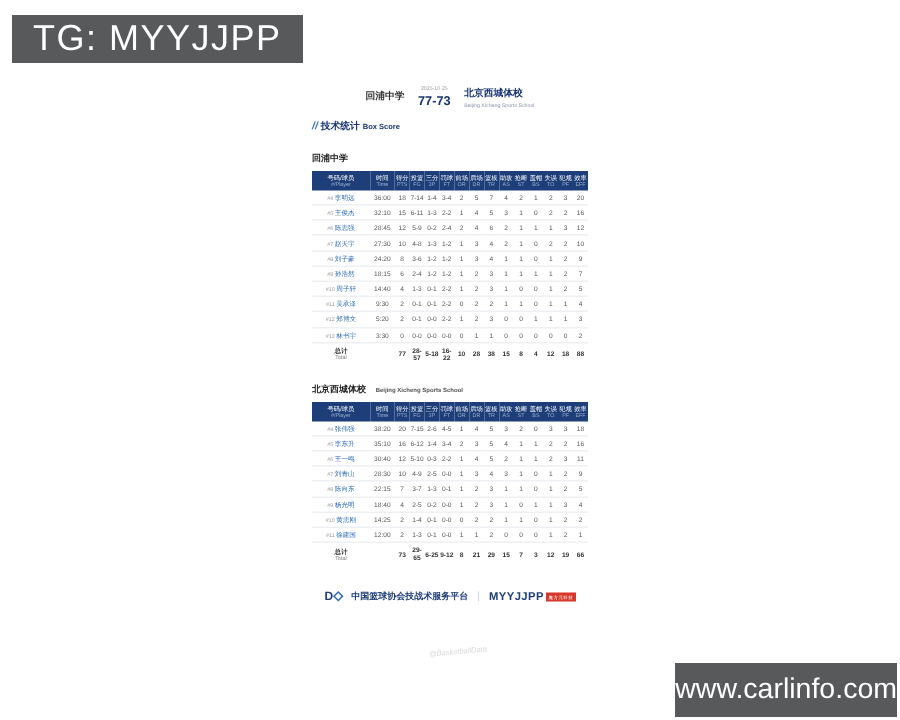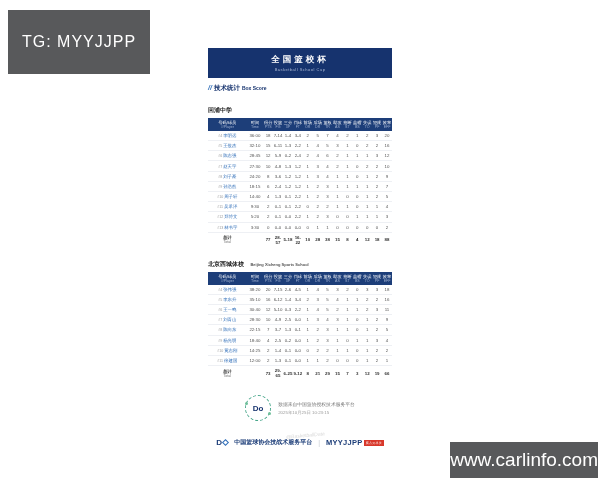--- a/index.html
+++ b/index.html
@@ -2,21 +2,21 @@
 <html><head>
 <meta charset="utf-8">
 <style>
   * { margin:0; padding:0; box-sizing:border-box; }
   html,body { width:600px; height:480px; background:#ffffff; overflow:hidden;
     font-family:"Liberation Sans","DejaVu Sans",sans-serif; }
   body { position:relative; }
 
   
   .tg-badge { position:absolute; left:8px; top:10px; background:#58595b; color:#fff;
-    font-size:16px; letter-spacing:1px; padding:23px 14px; }
+    font-size:24px; letter-spacing:1px; padding:2px 14px; }
   .site-badge { position:absolute; right:2px; bottom:2px; background:#58595b; color:#fff;
     font-size:19px; padding:7px 0; }
 
   
   .doc { position:absolute; left:208px; top:48px; width:184px; }
 
   .banner { background:#16336e; height:30px; display:flex; flex-direction:column;
     align-items:center; justify-content:center; }
   .banner .title { color:#fff; font-size:8.5px; font-weight:bold; letter-spacing:3px; }
   .banner .subtitle { color:#aab8d4; font-size:4px; margin-top:1.5px; letter-spacing:0.5px; }
@@ -77,25 +77,32 @@
   .wm { position:absolute; left:78px; top:384px; color:#d9d9d9; font-size:5px;
     font-style:italic; transform:rotate(-5deg); }
 </style>
 </head>
 <body>
 
 <div class="tg-badge">TG: MYYJJPP</div>
 
 <div class="doc">
 
-  <div class="banner">
-    <div class="title">全国篮校杯</div>
-    <div class="subtitle">Basketball School Cup</div>
+
+  <div class="scorebar">
+    <div class="team-l">回浦中学</div>
+    <div class="mid">
+      <div class="date">2025-10-25</div>
+      <div class="score">77-73</div>
+    </div>
+    <div class="team-r">
+      <div class="zh">北京西城体校</div>
+      <div class="en">Beijing Xicheng Sports School</div>
+    </div>
   </div>
-
 
   <div class="section-hd">
     <span class="slashes">//</span>
     <span class="zh">技术统计</span>
     <span class="en">Box Score</span>
   </div>
 
   <div class="team-title">
     <span class="zh">回浦中学</span>
   </div>
@@ -484,29 +491,20 @@
           <td>15</td>
           <td>7</td>
           <td>3</td>
           <td>12</td>
           <td>19</td>
           <td>66</td>
         </tr>
       </tbody>
     </table>
 
-  <div class="stamp-row">
-    <div class="stamp">
-      <span class="do">Do</span>
-    </div>
-    <div class="src-text">
-      <div class="l1">数据来自中国篮协授权技术服务平台</div>
-      <div class="l2">2025年10月25日 10:23:15</div>
-    </div>
-  </div>
 
   <div class="partners">
     <div class="cba-logo">
       <span class="d">D</span>
       <span class="diamond"></span>
     </div>
     <span class="cba-text">中国篮球协会技战术服务平台</span>
     <span class="pdivider">|</span>
     <span class="rootai"><span>MYYJJPP</span><span class="tag">魔方元科技</span></span>
   </div>

